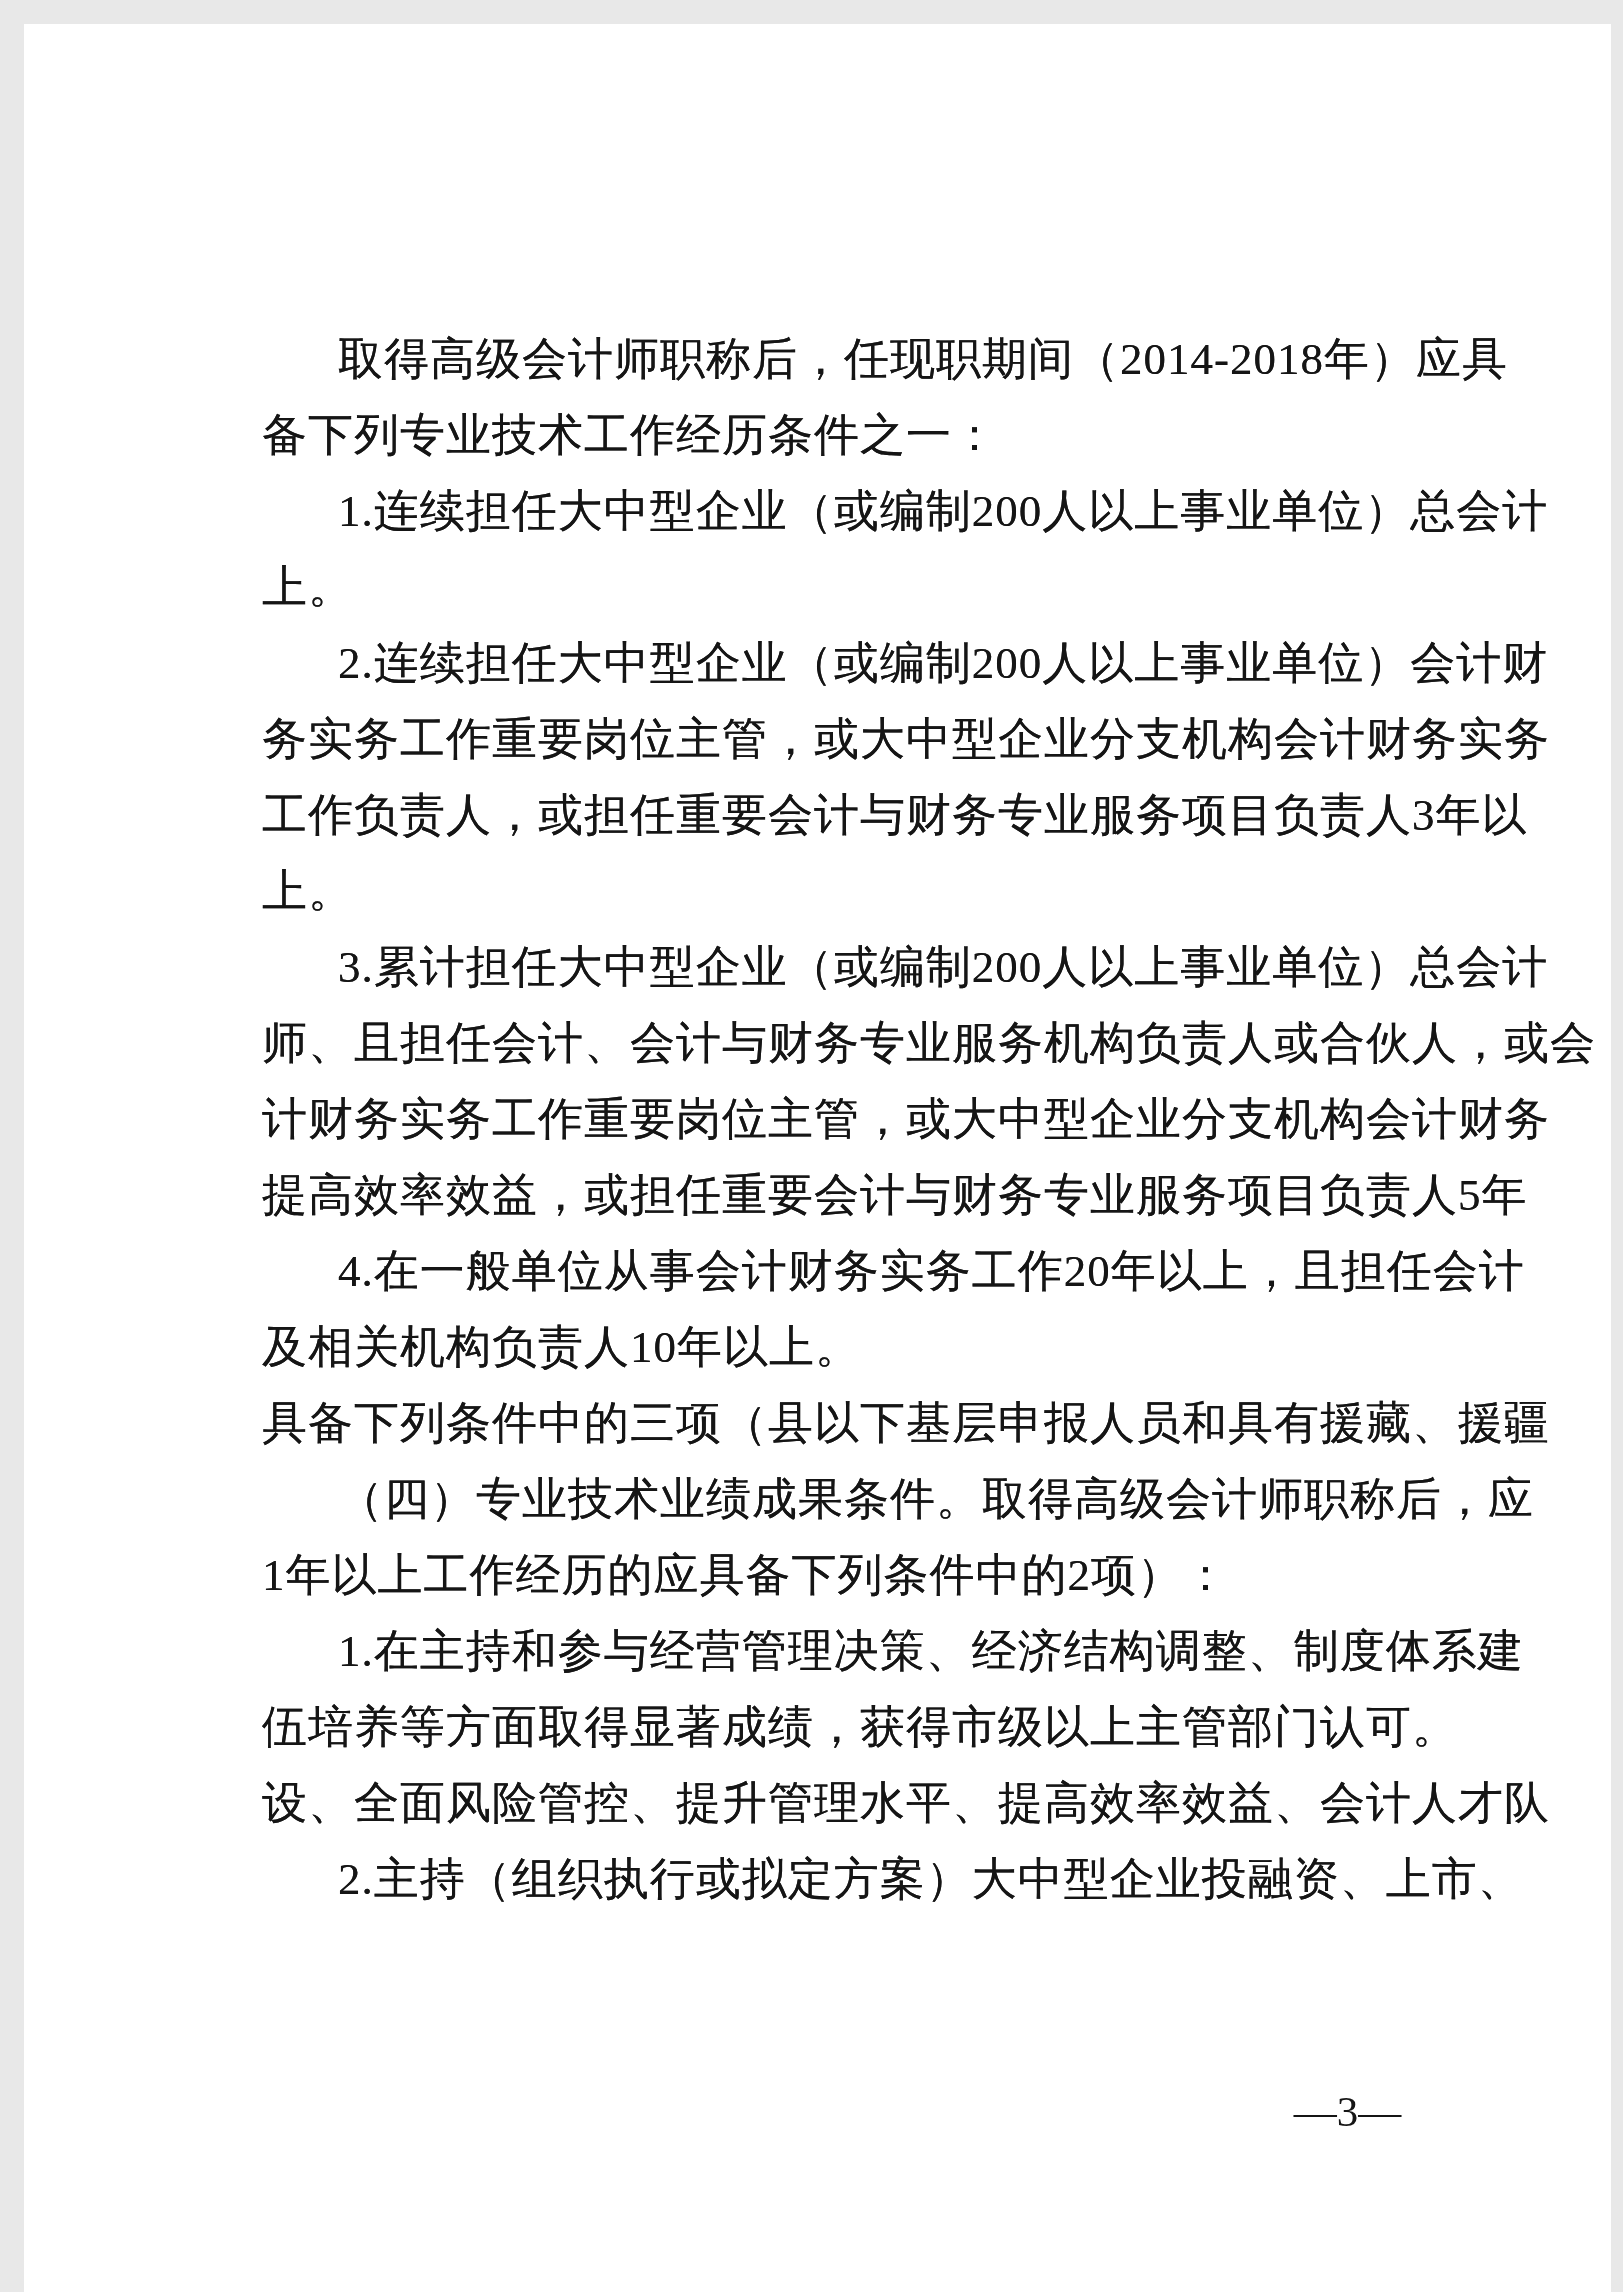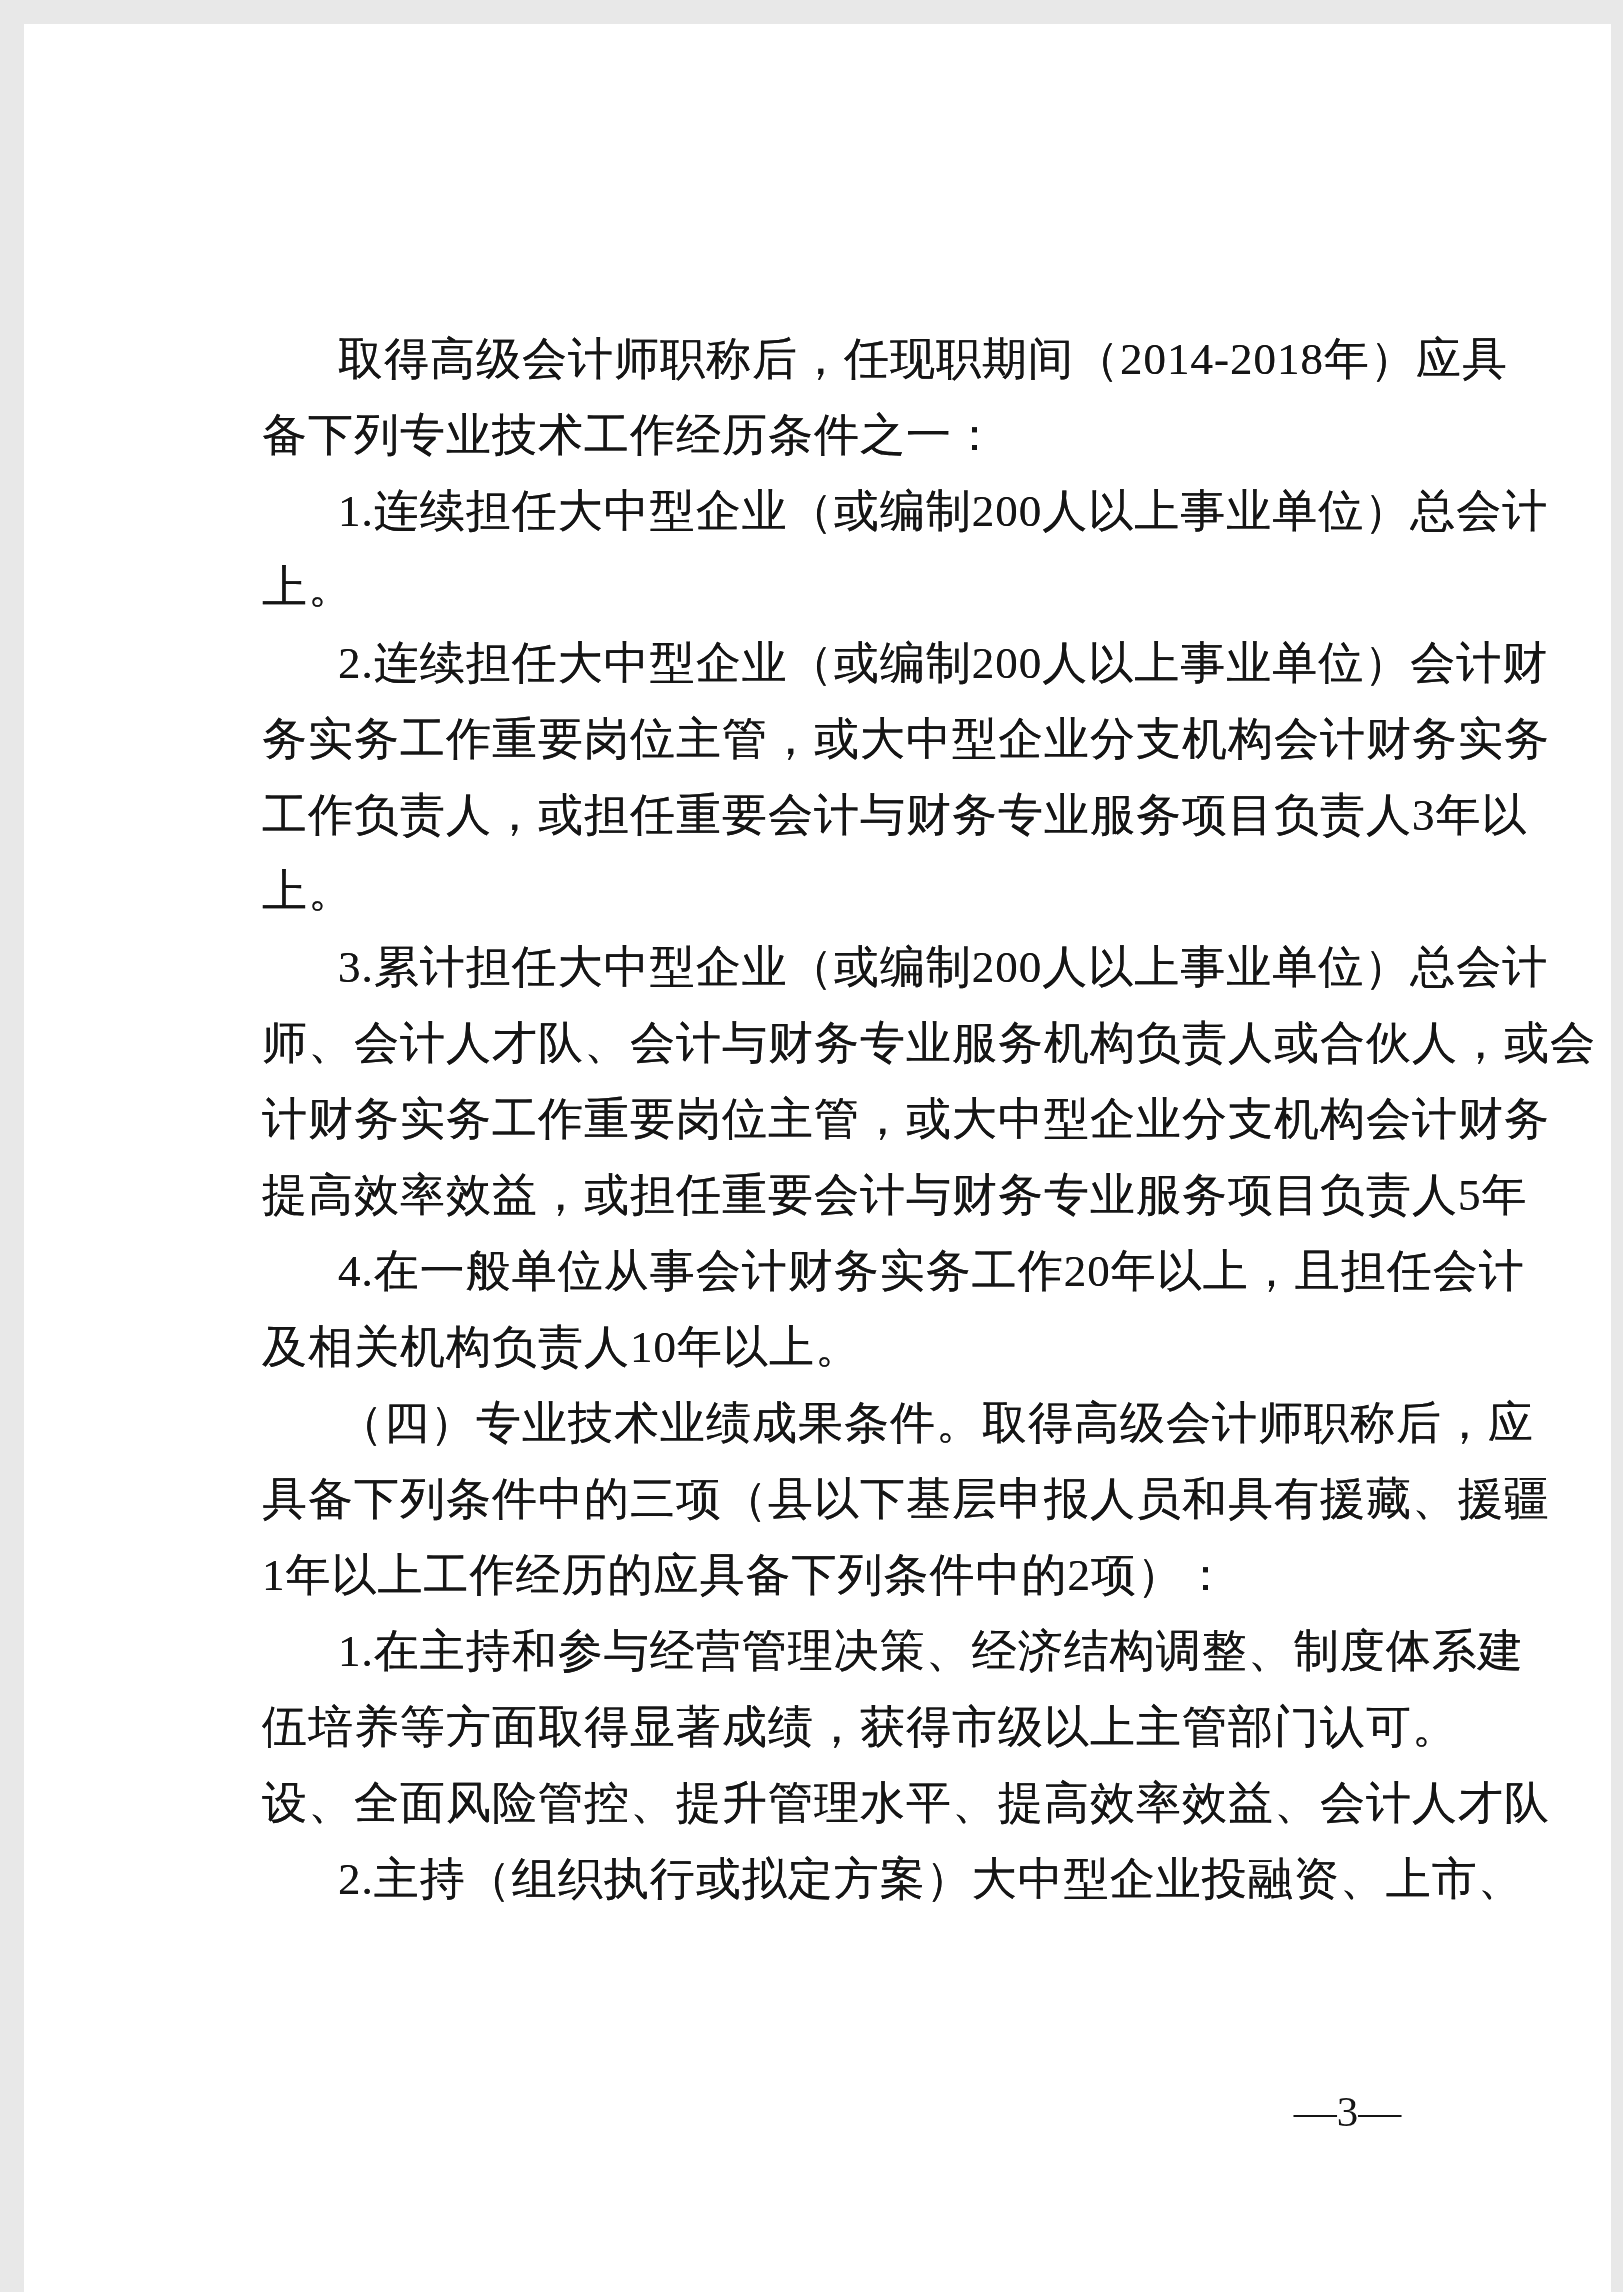--- a/index.html
+++ b/index.html
@@ -60,29 +60,29 @@
 
     <div class="line para-start">1.连续担任大中型企业（或编制200人以上事业单位）总会计</div>
     <div class="line">上。</div>
 
     <div class="line para-start">2.连续担任大中型企业（或编制200人以上事业单位）会计财</div>
     <div class="line">务实务工作重要岗位主管，或大中型企业分支机构会计财务实务</div>
     <div class="line">工作负责人，或担任重要会计与财务专业服务项目负责人3年以</div>
     <div class="line">上。</div>
 
     <div class="line para-start">3.累计担任大中型企业（或编制200人以上事业单位）总会计</div>
-    <div class="line">师、会计人才队、会计与财务专业服务机构负责人或合伙人，或会</div>
+    <div class="line">师、且担任会计、会计与财务专业服务机构负责人或合伙人，或会</div>
     <div class="line">计财务实务工作重要岗位主管，或大中型企业分支机构会计财务</div>
     <div class="line">提高效率效益，或担任重要会计与财务专业服务项目负责人5年</div>
 
     <div class="line para-start">4.在一般单位从事会计财务实务工作20年以上，且担任会计</div>
     <div class="line">及相关机构负责人10年以上。</div>
 
+    <div class="line">具备下列条件中的三项（县以下基层申报人员和具有援藏、援疆</div>
     <div class="line para-start">（四）专业技术业绩成果条件。取得高级会计师职称后，应</div>
-    <div class="line">具备下列条件中的三项（县以下基层申报人员和具有援藏、援疆</div>
     <div class="line">1年以上工作经历的应具备下列条件中的2项）：</div>
 
     <div class="line para-start">1.在主持和参与经营管理决策、经济结构调整、制度体系建</div>
     <div class="line">伍培养等方面取得显著成绩，获得市级以上主管部门认可。</div>
     <div class="line">设、全面风险管控、提升管理水平、提高效率效益、会计人才队</div>
 
     <div class="line para-start">2.主持（组织执行或拟定方案）大中型企业投融资、上市、</div>
 
   </div>
 

